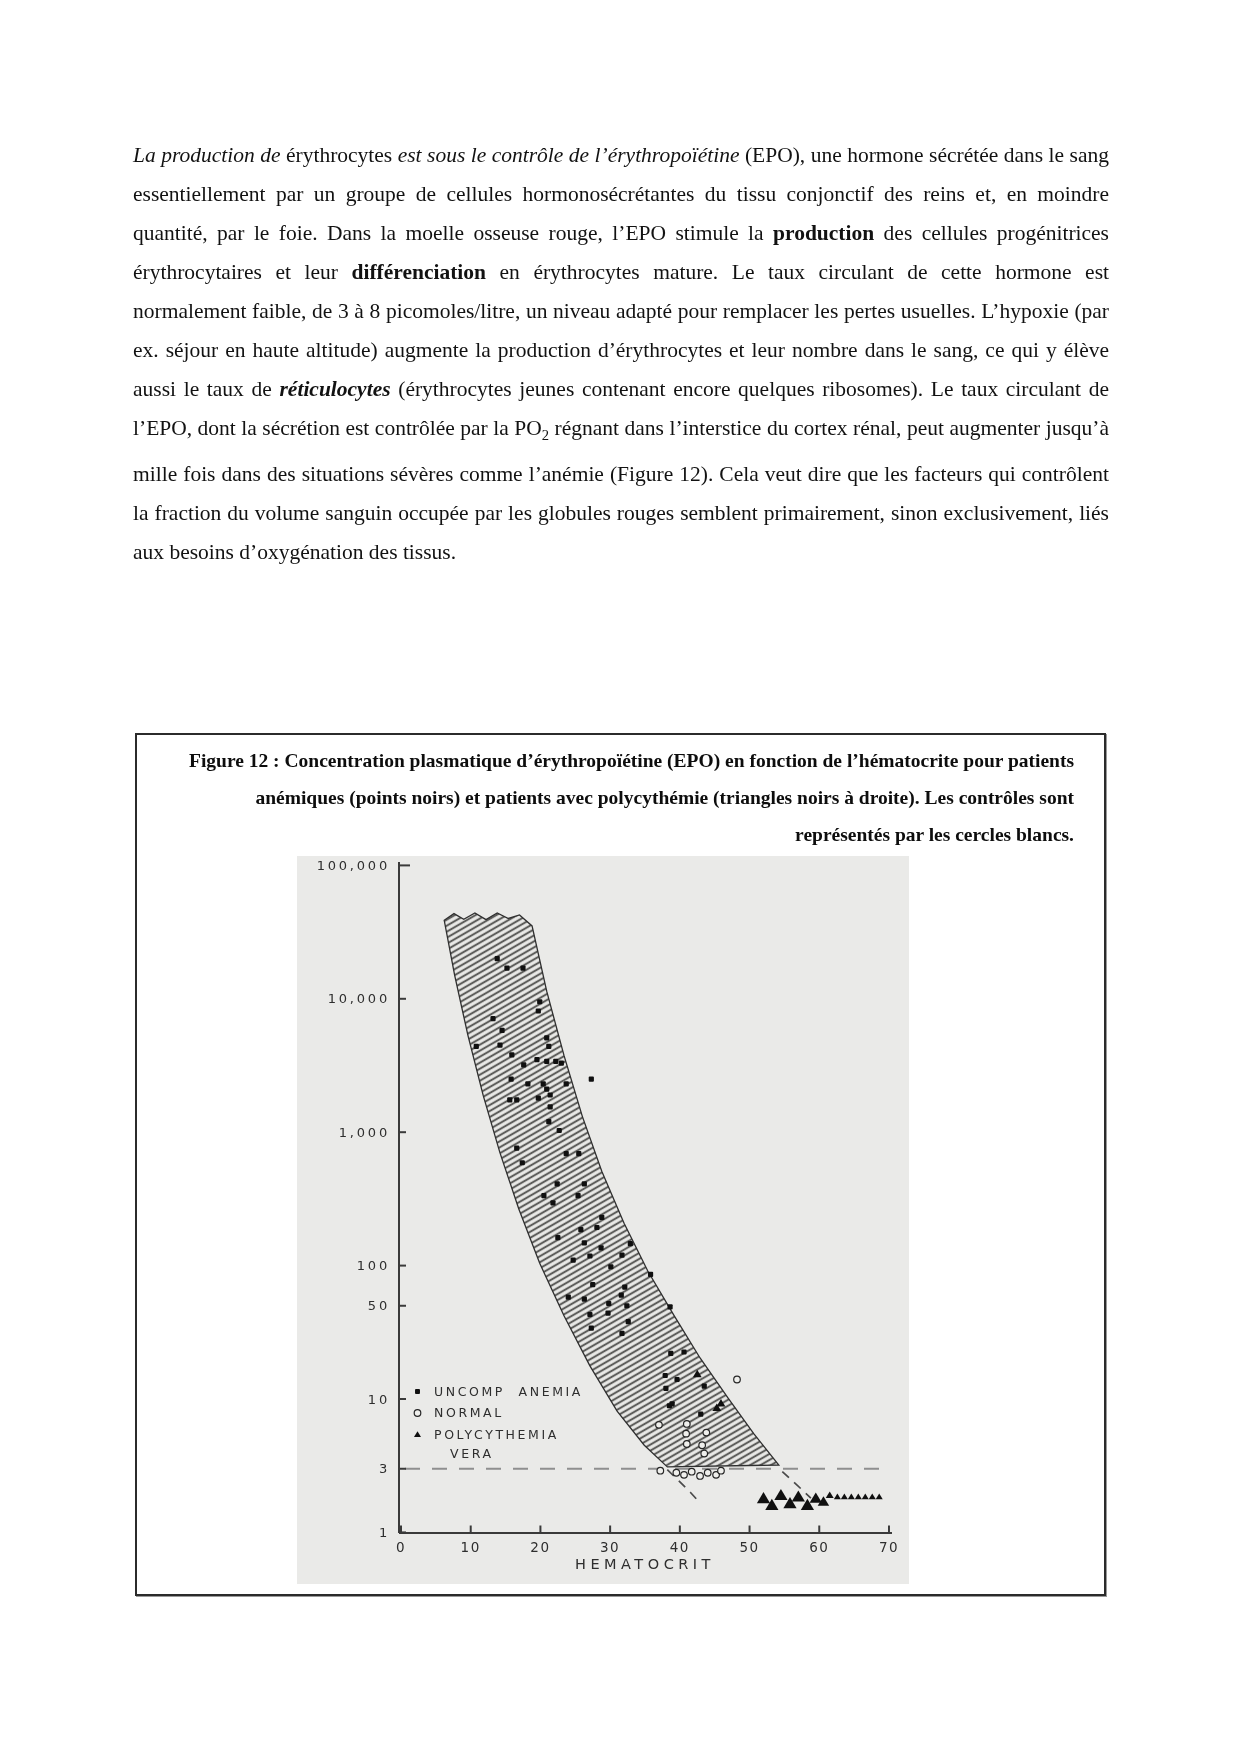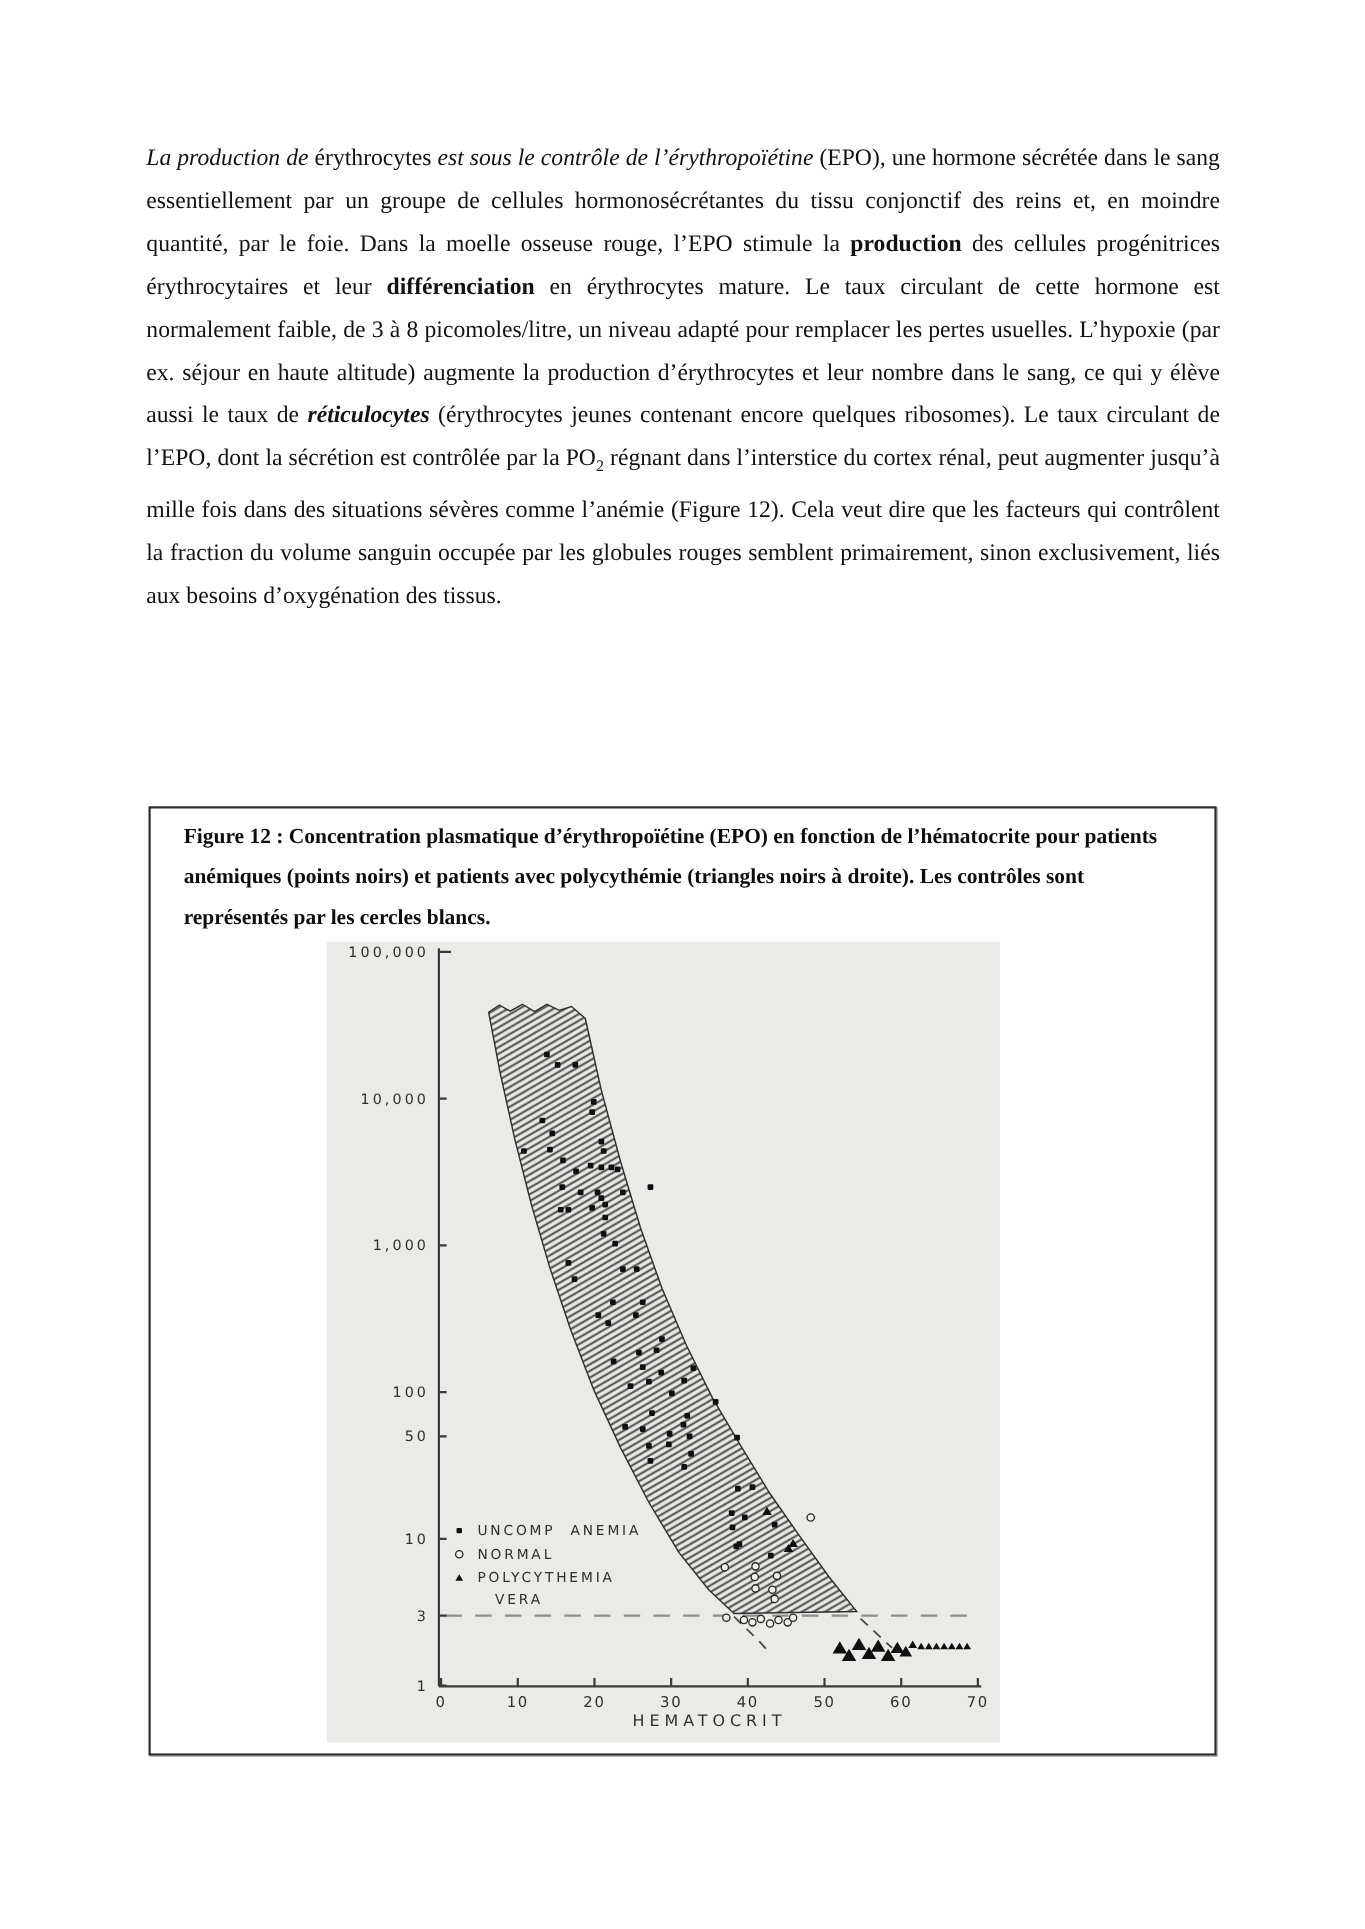--- a/index.html
+++ b/index.html
@@ -1,26 +1,26 @@
 <!DOCTYPE html>
 <html><head>
 <meta charset="utf-8">
 <style>
   html,body{margin:0;padding:0;background:#ffffff;}
   .page{position:relative;width:1241px;height:1754px;background:#ffffff;overflow:hidden;
         font-family:"Liberation Serif", serif;color:#111;}
-  .body-text{position:absolute;left:133px;top:124px;width:976px;margin:0;
+  .body-text{position:absolute;left:133px;top:136px;width:976px;margin:0;
              font-size:21.5px;line-height:39px;text-align:justify;color:#121212;}
   .body-text .i{font-style:italic;}
   .body-text .b{font-weight:bold;}
   .body-text .bi{font-weight:bold;font-style:italic;}
   .body-text sub{font-size:0.68em;}
   .figure-box{position:absolute;left:135px;top:733px;width:967px;height:859px;
               border:2px solid #2b2b2b;background:#ffffff;box-shadow:1px 1px 0 #999;}
-  .figure-caption{margin:7px 30px 0 30px;text-align:left;font-weight:bold;
+  .figure-caption{margin:7px 30px 0 30px;text-align:right;font-weight:bold;
                   font-size:19.5px;line-height:37px;color:#0d0d0d;}
   .chart-scan{position:absolute;left:160px;top:121px;width:612px;height:728px;
               background:#eaeae8;}
   .chart-scan svg{display:block;}
   svg text{font-family:"DejaVu Sans", sans-serif;fill:#2e2e2e;}
 </style>
 </head>
 <body>
 
 <div class="page">

